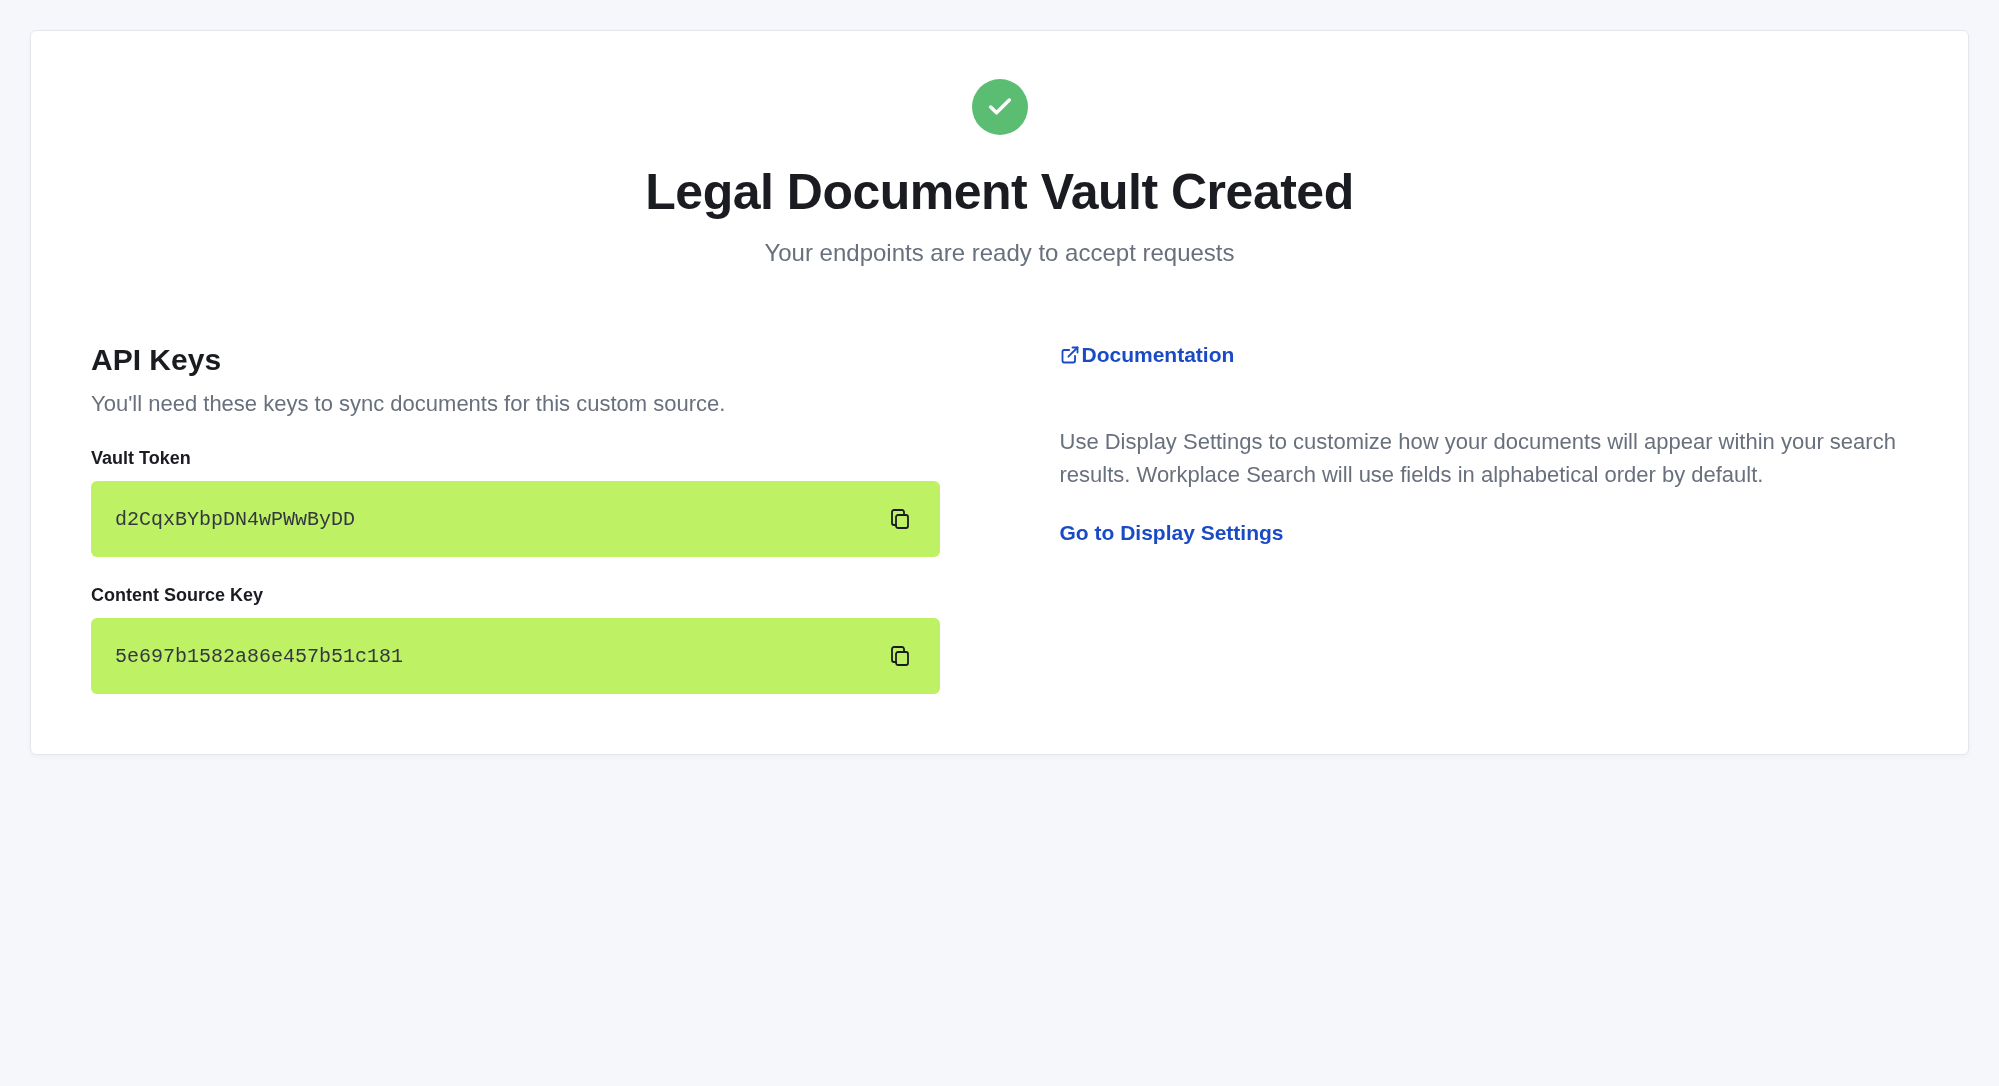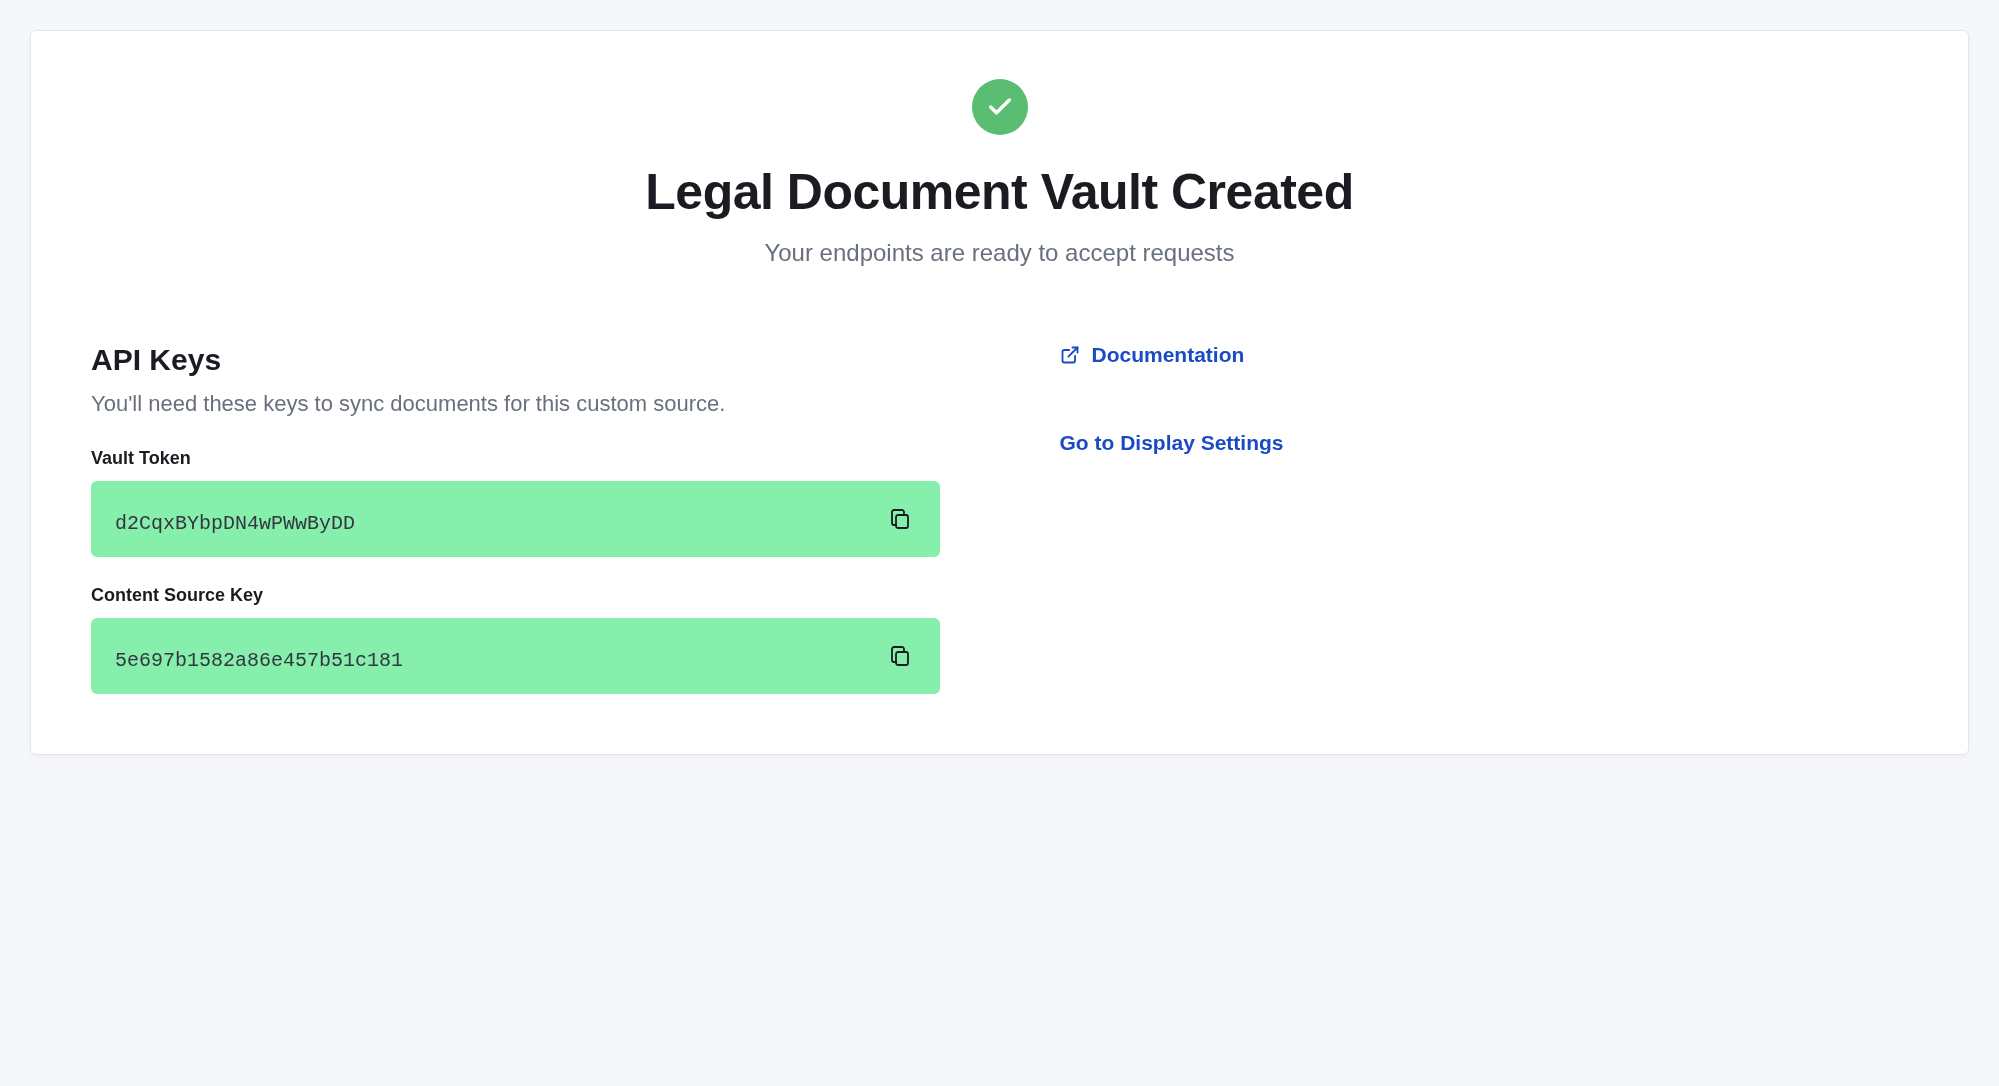--- a/index.html
+++ b/index.html
@@ -76,25 +76,25 @@
       font-size: 18px;
       font-weight: 600;
       color: #1a1c21;
       margin-bottom: 12px;
       margin-top: 28px;
     }
     .field-label:first-of-type {
       margin-top: 28px;
     }
     .key-box {
-      background: #86efac;
+      background: #bef264;
       border-radius: 6px;
       padding: 22px 24px;
       display: flex;
-      align-items: flex-end;
+      align-items: center;
       justify-content: space-between;
     }
     .key-value {
       font-family: "SFMono-Regular", Consolas, "Liberation Mono", Menlo, monospace;
       font-size: 20px;
       color: #343741;
     }
     .copy-btn {
       background: transparent;
       border: none;
@@ -105,21 +105,21 @@
       justify-content: center;
     }
     .copy-btn svg {
       width: 24px;
       height: 24px;
       stroke: #1a1c21;
     }
     .link-row {
       display: inline-flex;
       align-items: center;
-      gap: 12px;
+      gap: 2px;
       color: #1a4bc4;
       font-size: 21px;
       font-weight: 600;
       text-decoration: none;
       cursor: pointer;
     }
     .link-row svg {
       width: 20px;
       height: 20px;
     }
@@ -184,19 +184,20 @@
       <a class="link-row">
         <svg viewBox="0 0 24 24" fill="none" stroke="#1a4bc4" stroke-width="2.2" stroke-linecap="round" stroke-linejoin="round">
           <path d="M18 13v6a2 2 0 0 1-2 2H5a2 2 0 0 1-2-2V8a2 2 0 0 1 2-2h6"></path>
           <polyline points="15 3 21 3 21 9"></polyline>
           <line x1="10" y1="14" x2="21" y2="3"></line>
         </svg>
         <span>Documentation</span>
       </a>
 
       <div class="styling-section">
+        <p class="section-desc">Use Display Settings to customize how your documents will appear within your search results. Workplace Search will use fields in alphabetical order by default.</p>
         <a class="plain-link">Go to Display Settings</a>
       </div>
     </div>
 
   </div>
 
 </div>
 
 </body></html>

